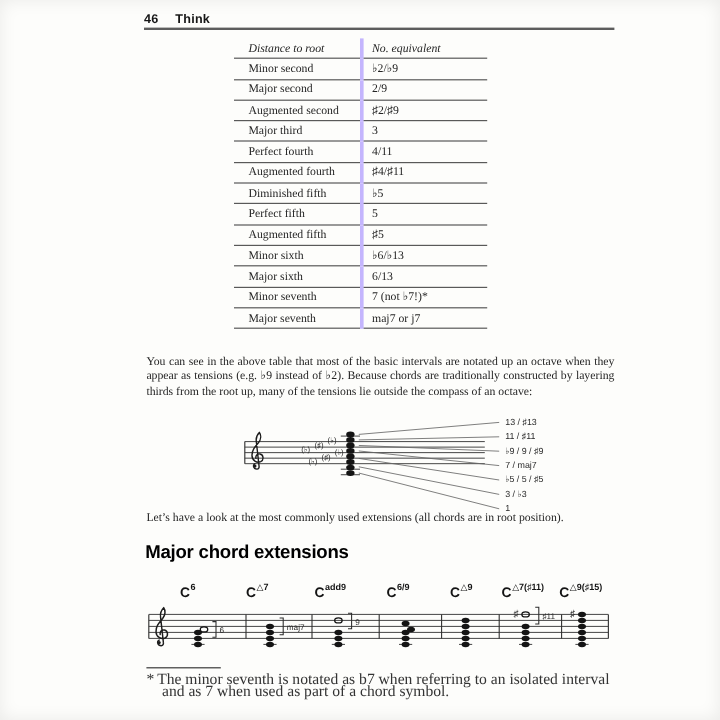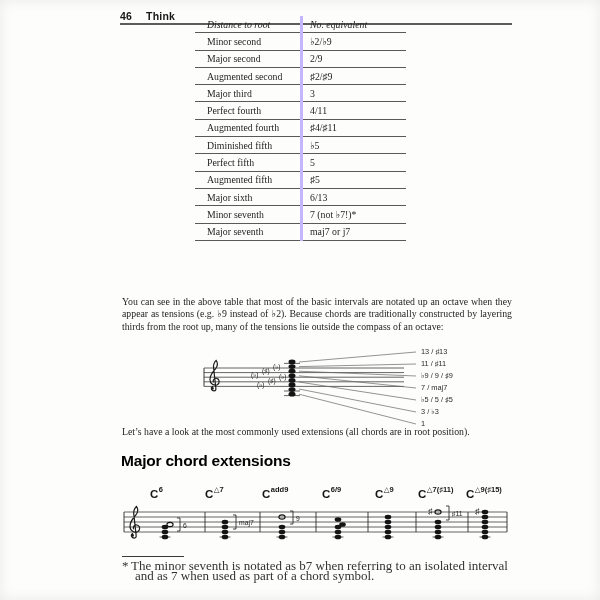--- a/index.html
+++ b/index.html
@@ -6,21 +6,21 @@
   body{background:#e9e9e7;font-family:"Liberation Serif","DejaVu Serif",serif;}
   .page{position:relative;width:600px;height:600px;background:#fdfdfb;overflow:hidden;
         box-shadow:inset 0 0 14px rgba(0,0,0,.08);}
   
   .pg-header{position:absolute;left:120px;top:10px;width:392px;
              font-family:"Liberation Sans","DejaVu Sans",sans-serif;
              font-weight:bold;font-size:10.5px;color:#161616;letter-spacing:.2px;}
   .pg-header .num{display:inline-block;margin-right:14px;}
   .pg-rule{position:absolute;left:120px;top:23px;width:392px;height:2px;background:#5d5d5d;}
   
-  .tbl{position:absolute;left:195px;top:16px;border-collapse:collapse;
+  .tbl{position:absolute;left:195px;top:32px;border-collapse:collapse;
        font-size:9.8px;color:#242424;}
   .tbl td{height:16.3px;padding:0 0 0 12px;border-bottom:1px solid #595959;vertical-align:middle;}
   .tbl td.c1{width:93px;}
   .tbl td.c2{width:96px;border-left:3px solid #c4b5fd;padding-left:7px;}
   .tbl td.hd{font-style:italic;}
   
   .para{position:absolute;left:122px;top:296px;width:390px;font-size:9.8px;
         line-height:12.4px;text-align:justify;color:#242424;}
   .lead{position:absolute;left:122px;top:426px;width:392px;font-size:9.8px;color:#242424;}
   .h2{position:absolute;left:121px;top:452px;
@@ -86,20 +86,24 @@
           <td class="c1">Diminished fifth</td>
           <td class="c2">♭5</td>
         </tr>
     <tr>
           <td class="c1">Perfect fifth</td>
           <td class="c2">5</td>
         </tr>
     <tr>
           <td class="c1">Augmented fifth</td>
           <td class="c2">♯5</td>
+        </tr>
+    <tr>
+          <td class="c1">Minor sixth</td>
+          <td class="c2">♭6/♭13</td>
         </tr>
     <tr>
           <td class="c1">Major sixth</td>
           <td class="c2">6/13</td>
         </tr>
     <tr>
           <td class="c1">Minor seventh</td>
           <td class="c2">7 (not ♭7!)*</td>
         </tr>
     <tr>

